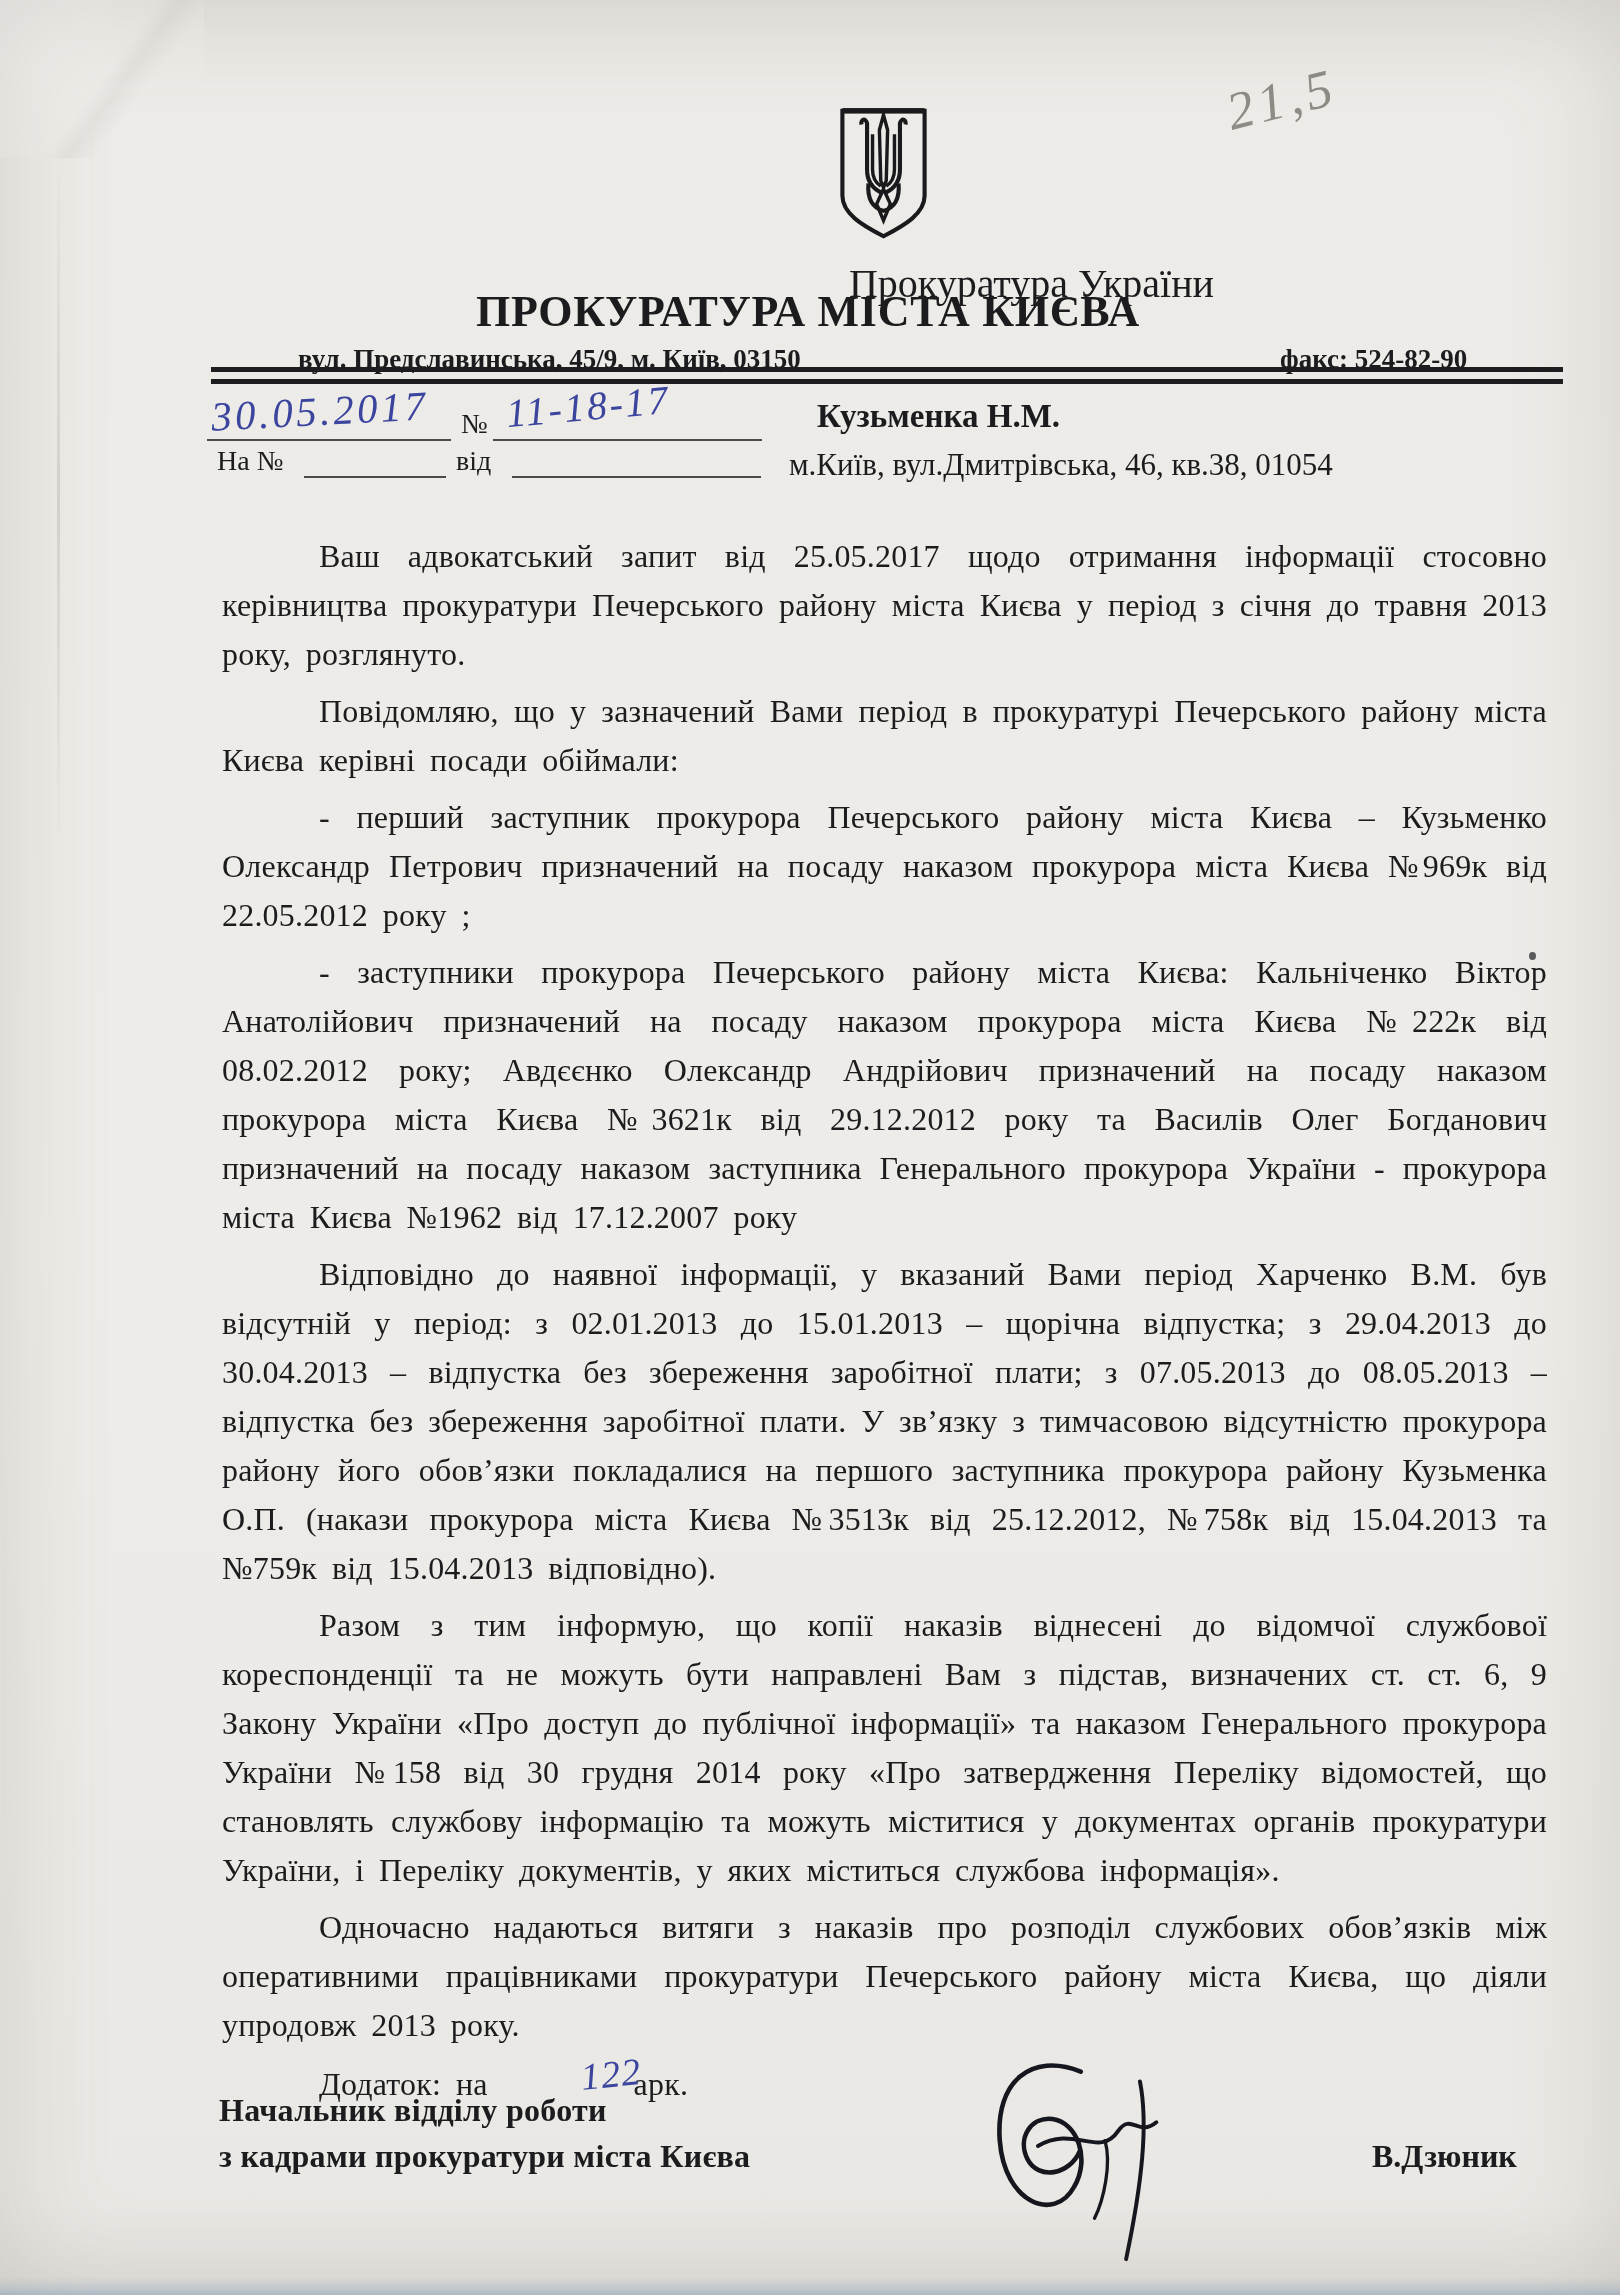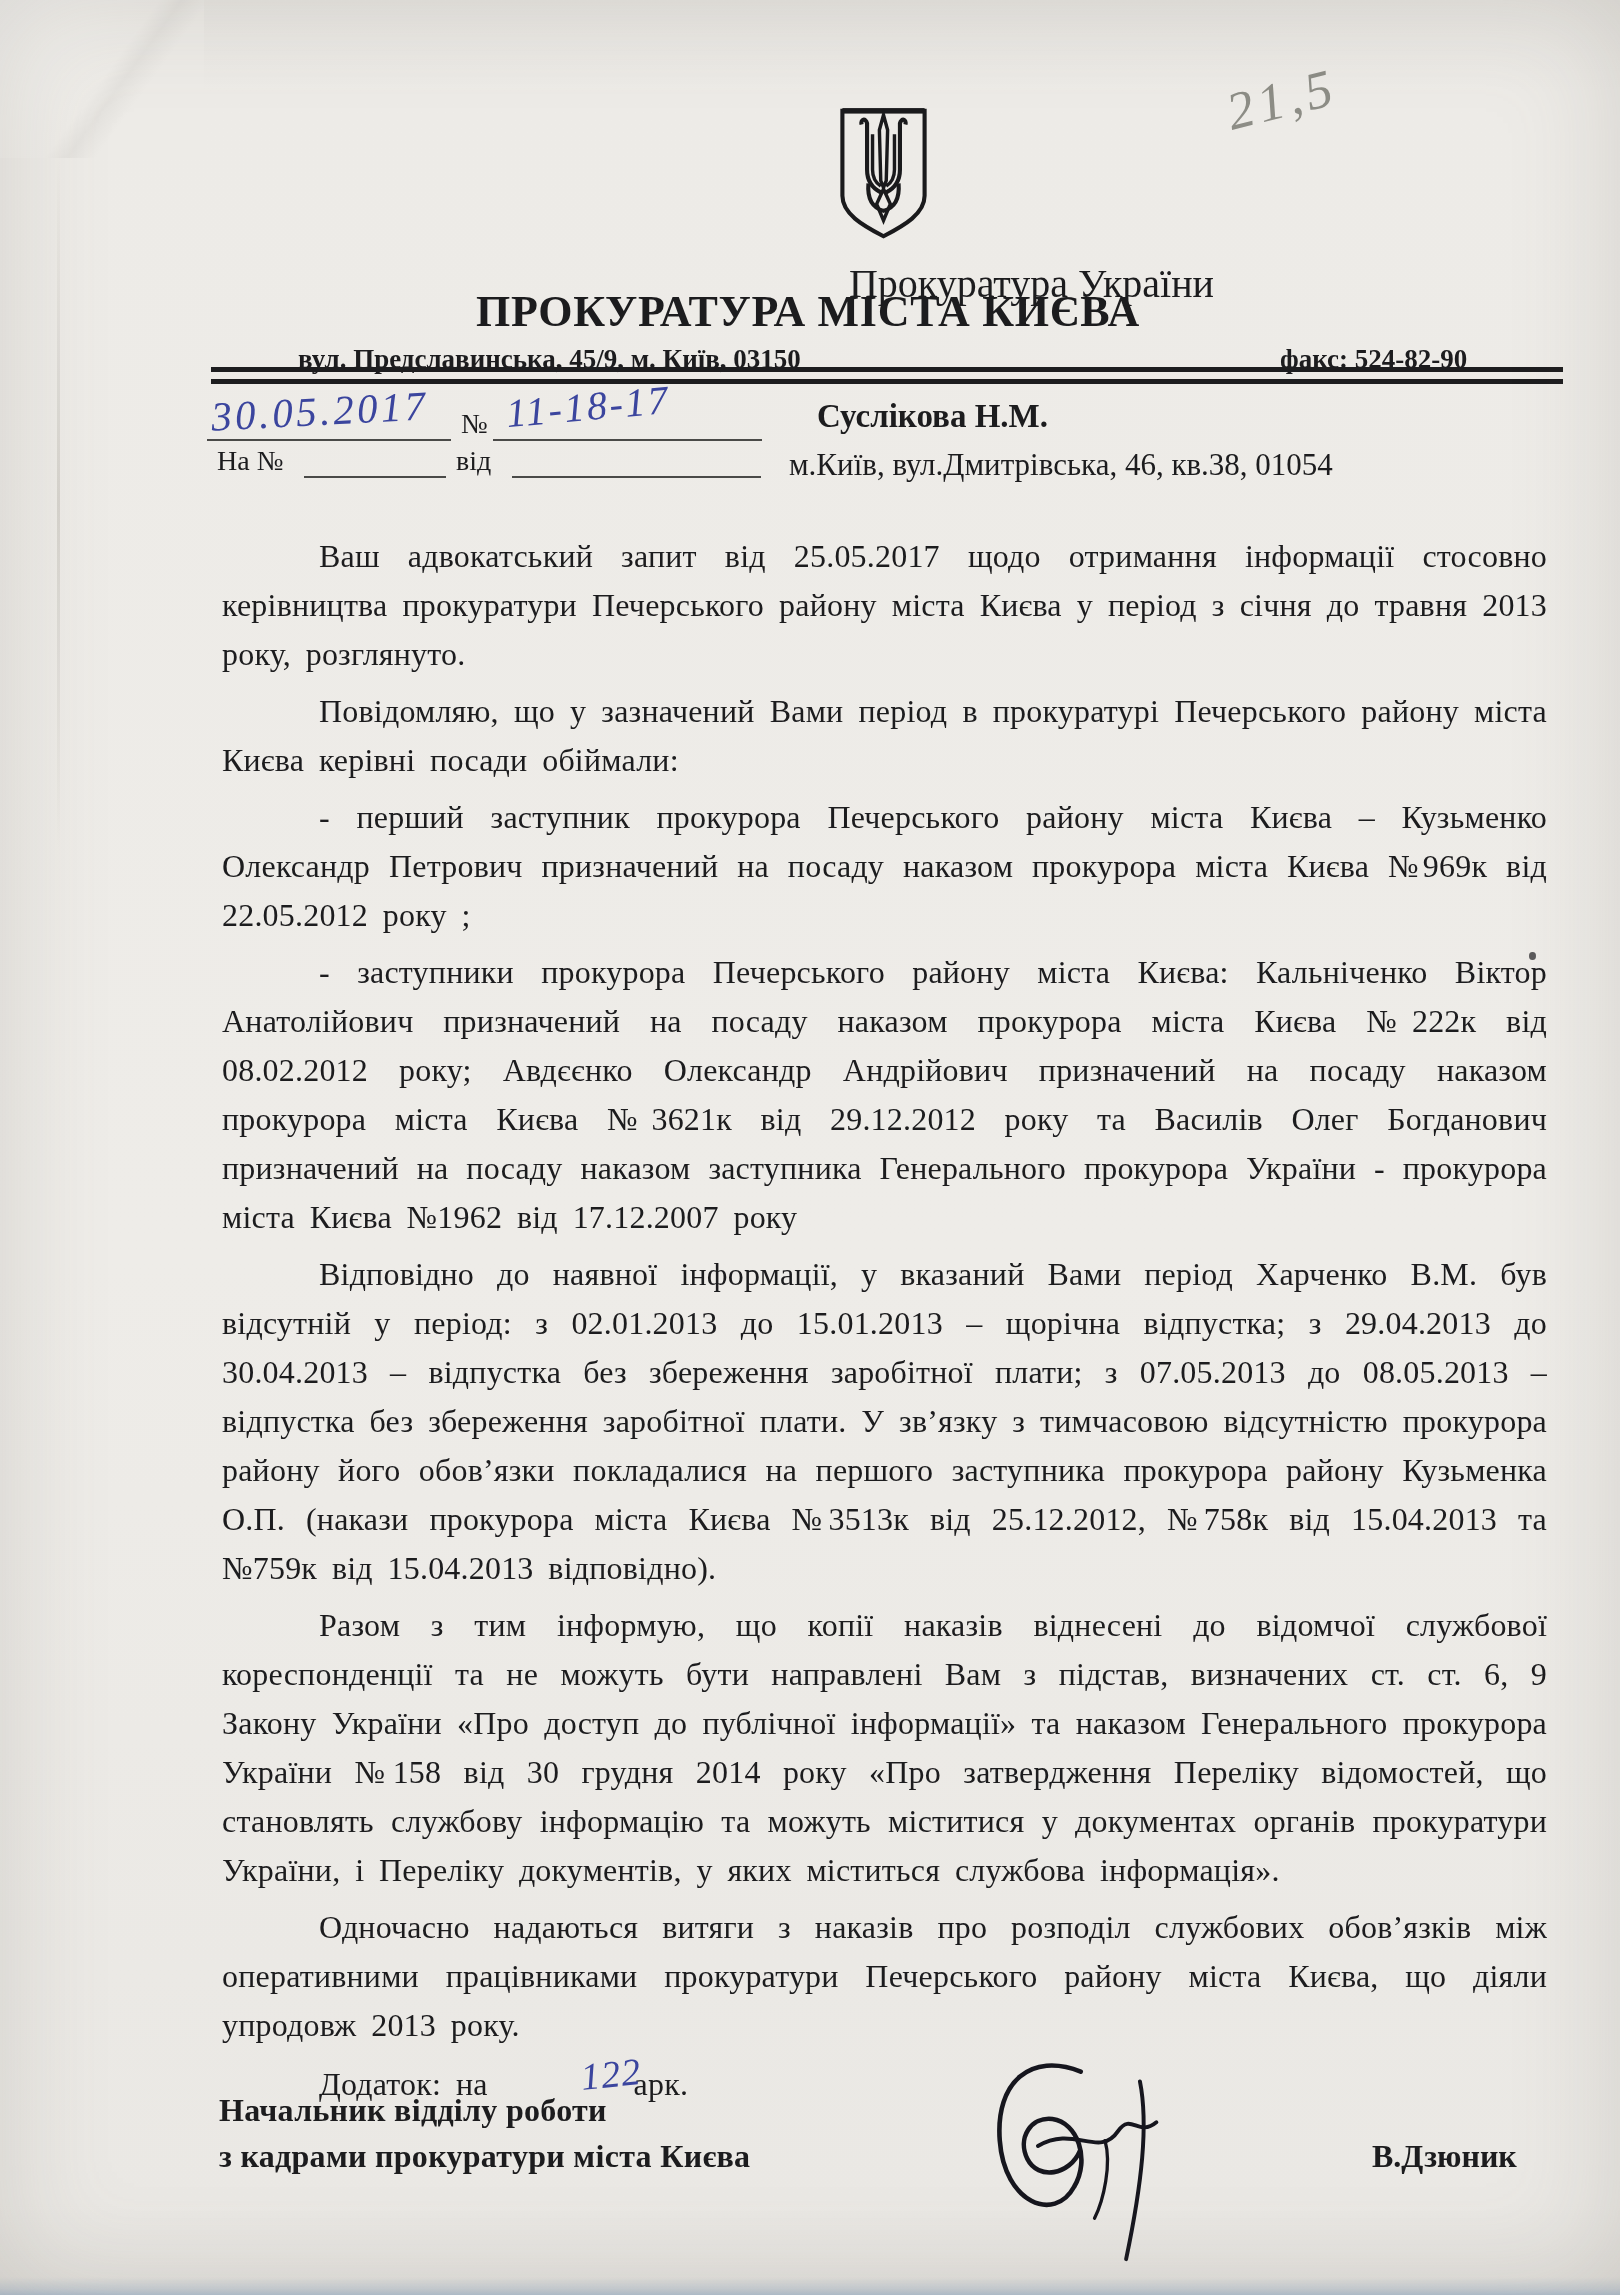--- a/index.html
+++ b/index.html
@@ -84,21 +84,21 @@
   <div class="hw hw-date">30.05.2017</div>
   <div class="num-sign">№</div>
   <div class="hw hw-number">11-18-17</div>
   <div class="uline ul-a"></div>
   <div class="uline ul-b"></div>
   <div class="reply-na">На №</div>
   <div class="uline ul-c"></div>
   <div class="reply-vid">від</div>
   <div class="uline ul-d"></div>
 
-  <div class="recipient-name">Суслікова Н.М.</div>
+  <div class="recipient-name">Кузьменка Н.М.</div>
   <div class="recipient-address">м.Київ, вул.Дмитрівська, 46, кв.38,  01054</div>
 
   <div class="body-col">
     <p>Ваш адвокатський запит від 25.05.2017 щодо отримання інформації стосовно керівництва прокуратури Печерського району міста Києва у період з січня до травня 2013 року, розглянуто.</p>
     <p>Повідомляю, що у зазначений Вами період в прокуратурі Печерського району міста Києва керівні посади обіймали:</p>
     <p>- перший заступник прокурора Печерського району міста Києва – Кузьменко Олександр Петрович призначений на посаду наказом прокурора міста Києва №969к від 22.05.2012 року ;</p>
     <p>- заступники прокурора Печерського району міста Києва: Кальніченко Віктор Анатолійович призначений на посаду наказом прокурора міста Києва №222к від 08.02.2012 року; Авдєєнко Олександр Андрійович призначений на посаду наказом прокурора міста Києва №3621к від 29.12.2012 року та Василів Олег Богданович призначений на посаду наказом заступника Генерального прокурора України - прокурора міста Києва №1962 від 17.12.2007 року</p>
     <p>Відповідно до наявної інформації, у вказаний Вами період Харченко В.М. був відсутній у період: з 02.01.2013 до 15.01.2013 – щорічна відпустка; з 29.04.2013 до 30.04.2013 – відпустка без збереження заробітної плати; з 07.05.2013 до 08.05.2013 – відпустка без збереження заробітної плати. У зв’язку з тимчасовою відсутністю прокурора району його обов’язки покладалися на першого заступника прокурора району Кузьменка О.П. (накази прокурора міста Києва №3513к від 25.12.2012, №758к від 15.04.2013 та №759к від 15.04.2013 відповідно).</p>
     <p>Разом з тим інформую, що копії наказів віднесені до відомчої службової кореспонденції та не можуть бути направлені Вам з підстав, визначених ст. ст. 6, 9 Закону України «Про доступ до публічної інформації» та наказом Генерального прокурора України №158 від 30 грудня 2014 року «Про затвердження Переліку відомостей, що становлять службову інформацію та можуть міститися у документах органів прокуратури України, і Переліку документів, у яких міститься службова інформація».</p>
     <p>Одночасно надаються витяги з наказів про розподіл службових обов’язків між оперативними працівниками прокуратури Печерського району міста Києва, що діяли упродовж 2013 року.</p>

